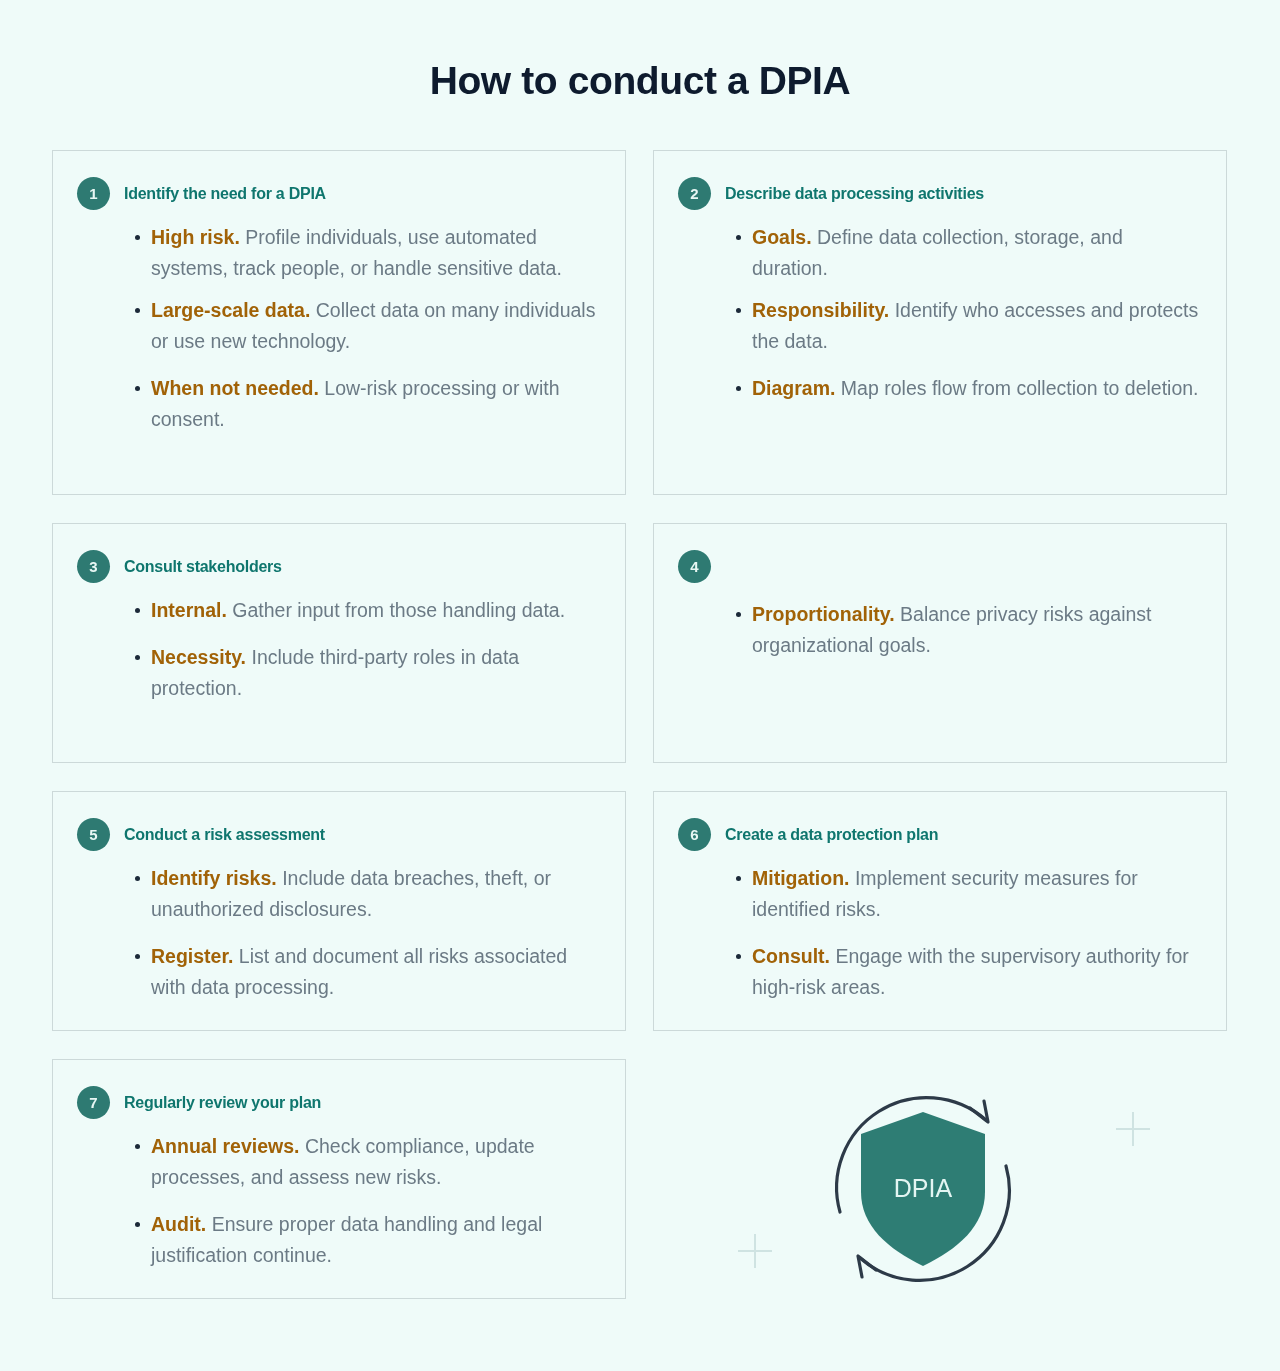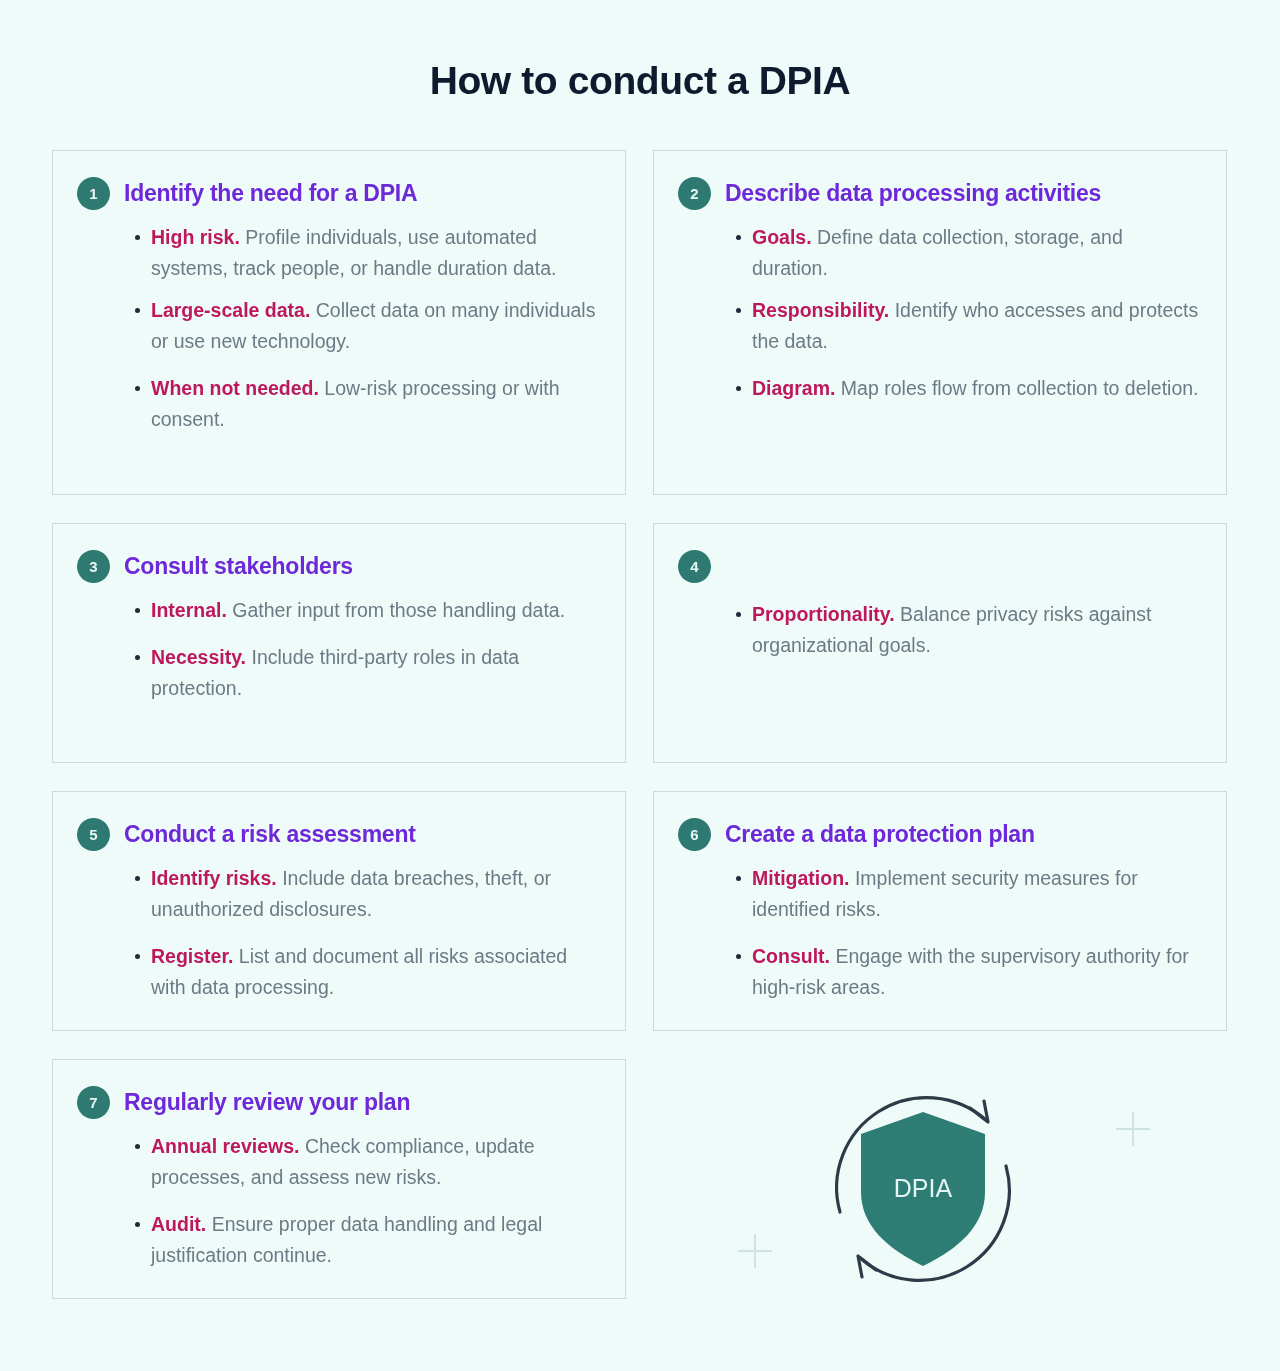--- a/index.html
+++ b/index.html
@@ -68,23 +68,23 @@
     background: #2e7a72;
     color: #e8f7f4;
     font-size: 15px;
     font-weight: 600;
     display: flex;
     align-items: center;
     justify-content: center;
     line-height: 1;
   }
   .card-title {
-    font-size: 23px;
+    font-size: 16px;
     font-weight: 700;
-    color: #6d28d9;
+    color: #0f766e;
     letter-spacing: -0.25px;
     line-height: 1.2;
   }
   ul.bullets {
     margin: 12px 0 0 0;
     padding: 0 0 0 58px;
     list-style: none;
   }
   ul.bullets li {
     position: relative;
@@ -100,21 +100,21 @@
     position: absolute;
     left: 0;
     top: 13px;
     width: 5px;
     height: 5px;
     border-radius: 50%;
     background: #1c2a3a;
   }
   ul.bullets li .lead {
     font-weight: 700;
-    color: #be185d;
+    color: #a16207;
   }
   .illustration {
     position: absolute;
     left: 653px;
     top: 1062px;
     width: 575px;
     height: 256px;
   }
   .cross {
     position: absolute;
@@ -151,21 +151,21 @@
 
   <div class="grid">
 
     <div class="row">
       <div class="card r1">
         <div class="card-head">
           <div class="badge">1</div>
           <div class="card-title">Identify the need for a DPIA</div>
         </div>
         <ul class="bullets">
-          <li><span class="lead">High risk.</span><span> Profile individuals, use automated systems, track people, or handle duration data.</span></li>
+          <li><span class="lead">High risk.</span><span> Profile individuals, use automated systems, track people, or handle sensitive data.</span></li>
           <li><span class="lead">Large-scale data.</span><span> Collect data on many individuals or use new technology.</span></li>
           <li><span class="lead">When not needed.</span><span> Low-risk processing or with consent.</span></li>
         </ul>
       </div>
 
       <div class="card r1">
         <div class="card-head">
           <div class="badge">2</div>
           <div class="card-title">Describe data processing activities</div>
         </div>

